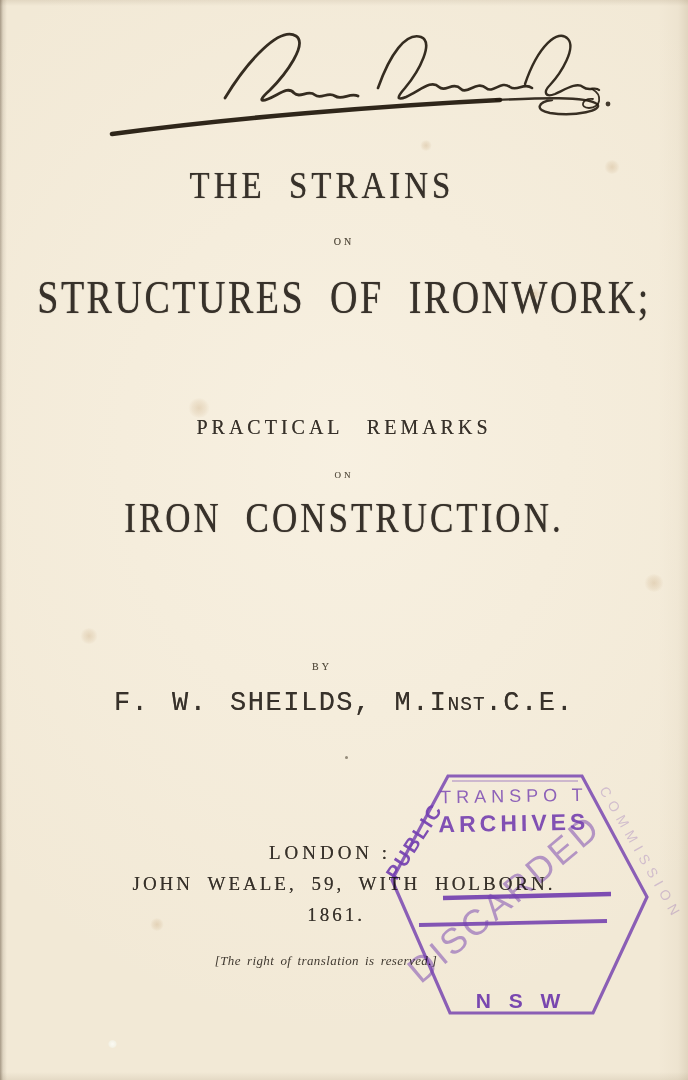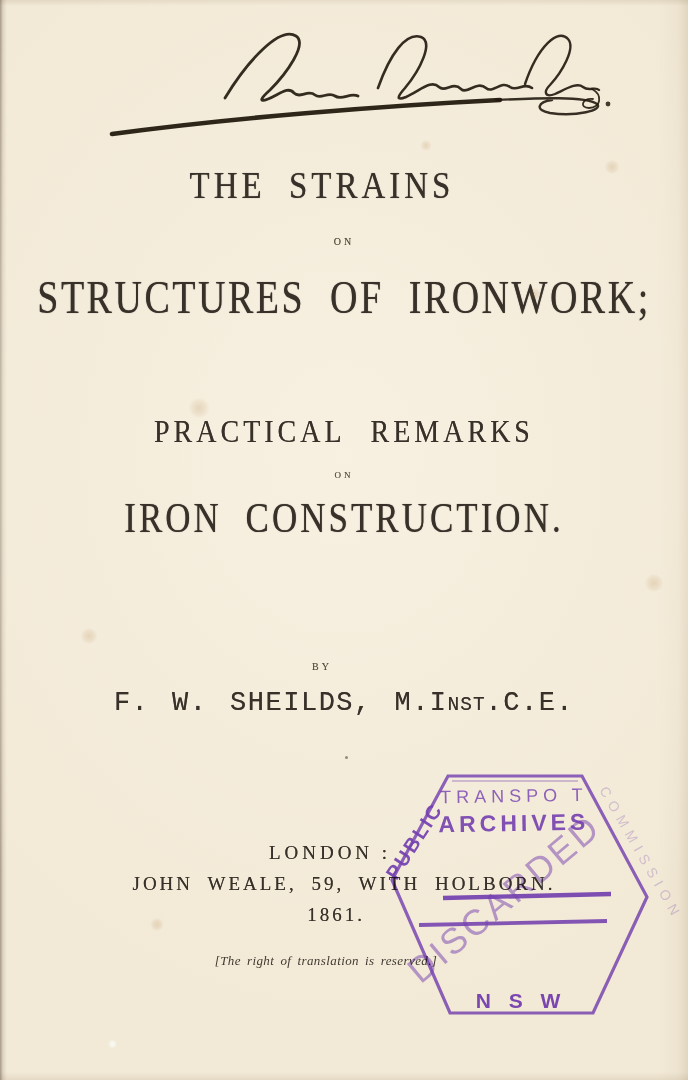--- a/index.html
+++ b/index.html
@@ -16,21 +16,21 @@
   }
   .line{position:absolute;left:0;width:688px;text-align:center;color:#37312a;white-space:nowrap;}
   .stretch{display:inline-block;transform-origin:50% 60%;}
   .caps-small{font-size:10px;letter-spacing:3px;color:#554d3e;text-shadow:0 0 .5px rgba(85,77,62,.6);}
   .t1{top:168px;margin-left:-22px;font-size:33px;letter-spacing:4px;word-spacing:11px;text-shadow:0 0 .7px rgba(50,44,36,.75);}
   .t1 .stretch{transform:scaleY(1.18);}
   .on1{top:236px;}
   .t2{top:276px;font-size:38px;letter-spacing:2.5px;word-spacing:13px;text-shadow:0 0 .8px rgba(50,44,36,.75);}
   .t2 .stretch{transform:scaleY(1.22);}
   .with{top:387px;}
-  .s1{top:416px;font-size:28px;letter-spacing:4px;word-spacing:15px;text-shadow:0 0 .6px rgba(50,44,36,.7);}
+  .s1{top:416px;font-size:20px;letter-spacing:4px;word-spacing:15px;text-shadow:0 0 .6px rgba(50,44,36,.7);}
   .s1 .stretch{transform:scaleY(1.1);}
   .on2{top:470px;font-size:9px;}
   .s2{top:500px;font-size:35px;letter-spacing:3px;word-spacing:12px;text-shadow:0 0 .8px rgba(50,44,36,.75);}
   .s2 .stretch{transform:scaleY(1.18);}
   .by{top:661px;margin-left:-22px;}
   .author{top:688px;font-size:27px;letter-spacing:1.5px;word-spacing:5px;text-shadow:0 0 .6px rgba(50,44,36,.7);font-family:Liberation Mono, monospace;}
   .author .sc{font-size:0.72em;letter-spacing:1px;}
   .city{top:842px;margin-left:-14px;font-size:19px;letter-spacing:4px;text-shadow:0 0 .5px rgba(50,44,36,.7);}
   .publisher{top:873px;font-size:19px;letter-spacing:3px;word-spacing:7px;text-shadow:0 0 .5px rgba(50,44,36,.7);}
   .year{top:904px;margin-left:-8px;font-size:19px;letter-spacing:3px;text-shadow:0 0 .5px rgba(50,44,36,.7);}

